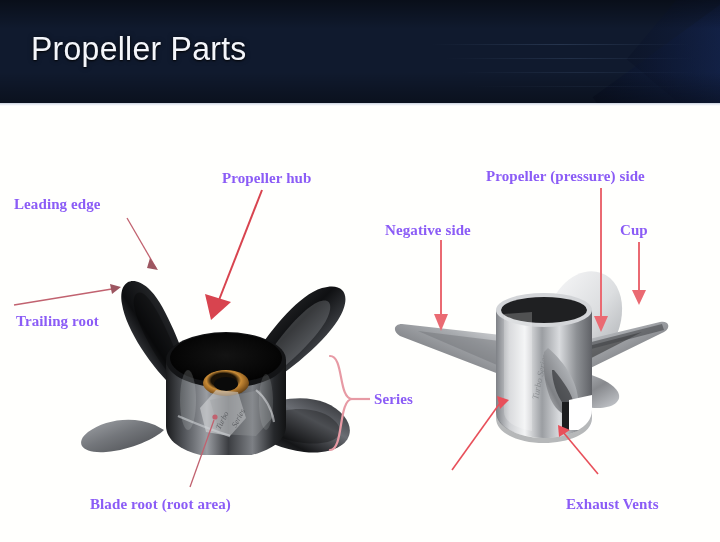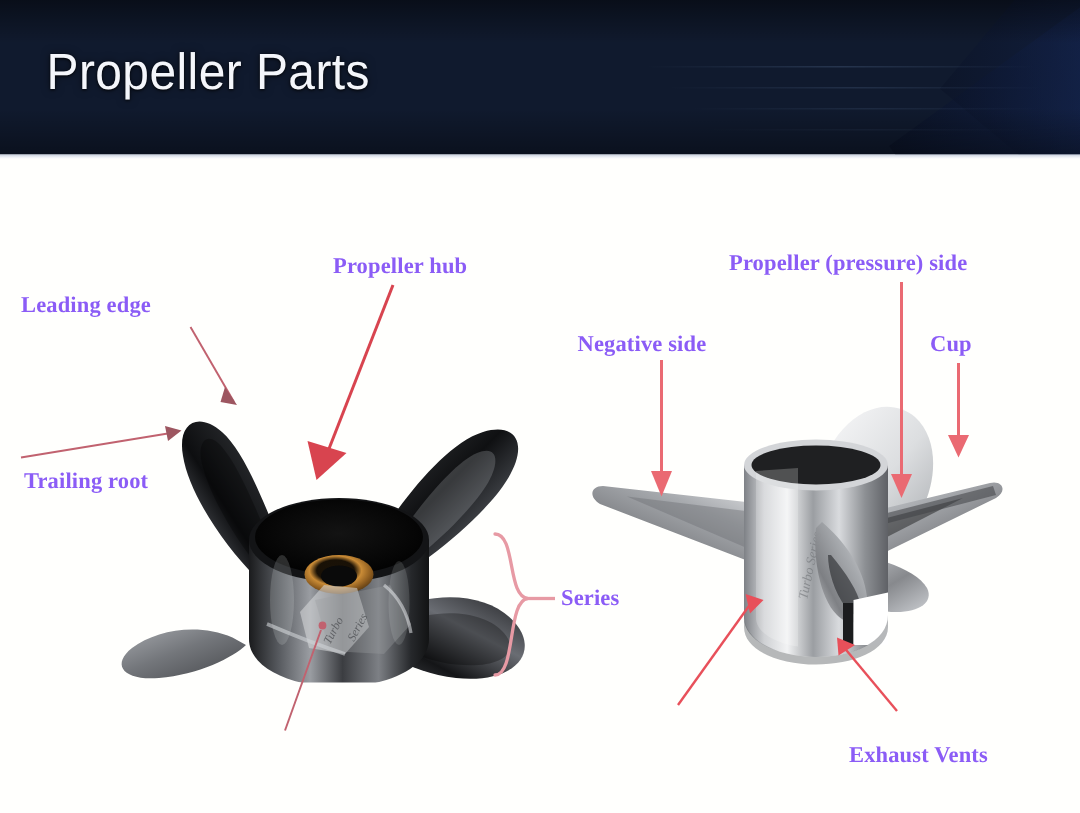--- a/index.html
+++ b/index.html
@@ -308,20 +308,21 @@
     <line x1="598" y1="474" x2="563" y2="432" stroke="#e8505a" stroke-width="1.6"></line>
     <path d="M558,425 L570,430 L559,437 Z" fill="#e8505a"></path>
   </svg>
 
   <div class="label" style="left:14px;top:196px;">Leading edge</div>
 
   <div class="label" style="left:222px;top:170px;">Propeller hub</div>
 
   <div class="label" style="left:16px;top:313px;">Trailing root</div>
 
+  <div class="label" style="left:90px;top:496px;">Blade root (root area)</div>
 
   <div class="label" style="left:374px;top:391px;">Series</div>
 
   <div class="label" style="left:385px;top:222px;">Negative side</div>
 
   <div class="label" style="left:486px;top:168px;">Propeller (pressure) side</div>
 
   <div class="label" style="left:620px;top:222px;">Cup</div>
 
 

